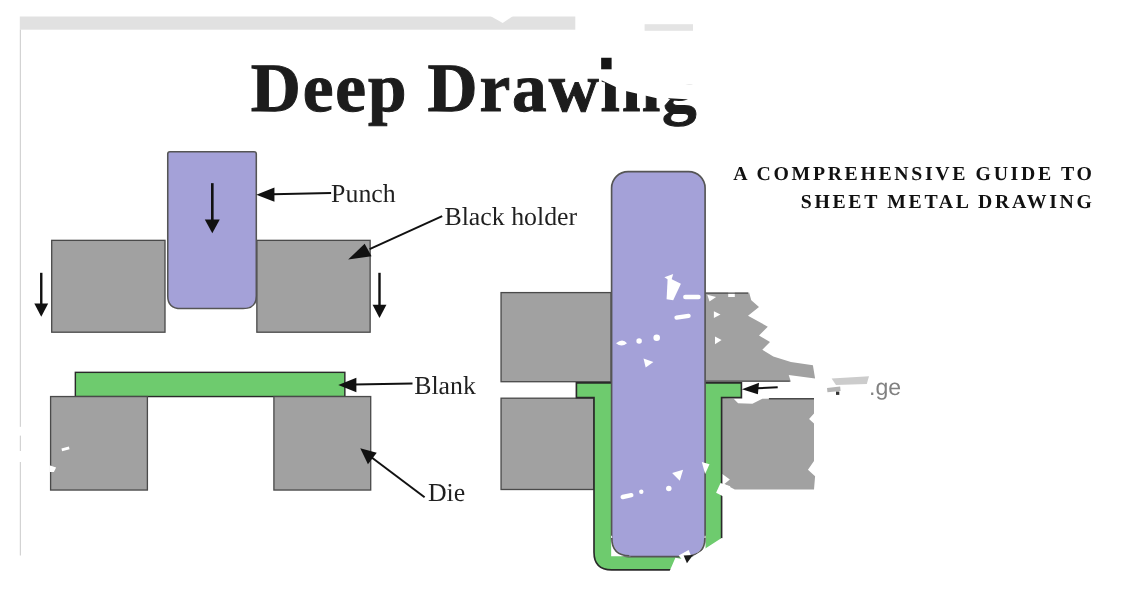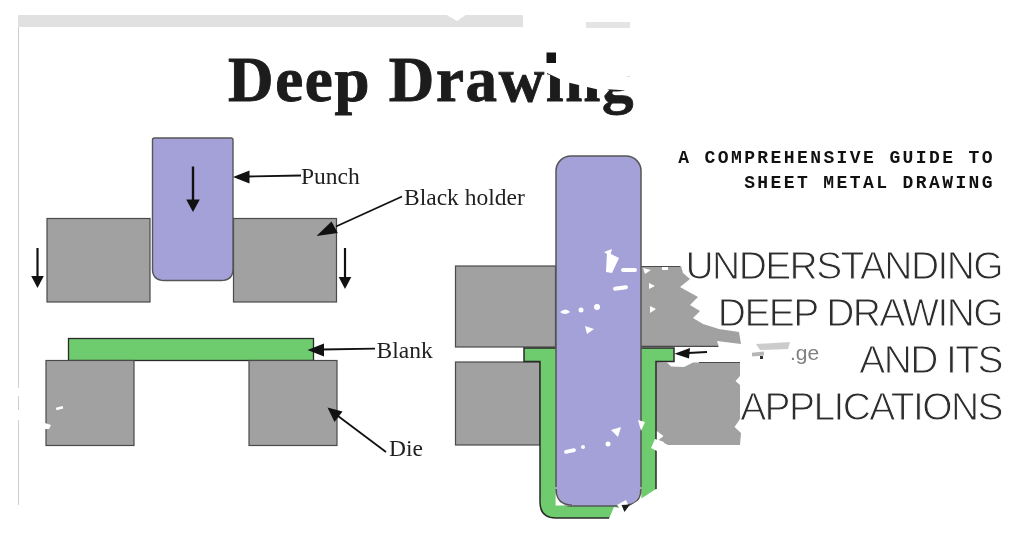--- a/index.html
+++ b/index.html
@@ -1,19 +1,19 @@
 <!DOCTYPE html>
 <html><head>
 <meta charset="utf-8">
 <style>
 html,body{margin:0;padding:0;background:#fff;}
 #page{position:relative;width:1024px;height:536px;background:#ffffff;overflow:hidden;}
 .abs{position:absolute;}
 #title{position:absolute;left:228px;top:44px;font-family:"Liberation Serif",serif;font-weight:bold;font-size:63px;color:#1c1c1c;letter-spacing:1.7px;-webkit-text-stroke:0.9px #1c1c1c;white-space:nowrap;}
-#sub{position:absolute;right:29px;top:146px;text-align:right;font-family:Liberation Mono, monospace;font-weight:bold;font-size:18px;line-height:25px;letter-spacing:2.4px;color:#111;}
+#sub{position:absolute;right:29px;top:146px;text-align:right;font-family:Liberation Serif, serif;font-weight:bold;font-size:18px;line-height:25px;letter-spacing:2.4px;color:#111;}
 #big{position:absolute;right:22px;top:241.5px;text-align:right;font-family:"Liberation Sans",sans-serif;font-weight:normal;font-size:39px;line-height:47.3px;letter-spacing:-1.6px;color:#2d2d2d;-webkit-text-stroke:1px #ffffff;}
 </style>
 </head>
 <body>
 <div id="page">
 
   <div class="abs" style="left:18px;top:14.5px;width:505px;height:12.8px;background:#e1e1e1;"></div>
 
   <div class="abs" style="left:17.6px;top:27px;width:1.4px;height:478px;background:#cfcfcf;"></div>
 
@@ -113,14 +113,13 @@
     <polygon points="756,344 790,342 788,349 760,350" fill="#cccccc"></polygon>
     <rect x="760" y="356" width="3" height="3" fill="#333"></rect>
 
     <polygon points="553,60 640,57 644,75 617,78 636,86 600,90 566,82 545,72 545,63" fill="#fff"></polygon>
     <polygon points="598,78 640,76 636,91 604,89" fill="#fff"></polygon>
     <rect x="536" y="44" width="28" height="19" fill="#fff"></rect>
     <rect x="546.5" y="52.5" width="9.5" height="10.5" fill="#141414"></rect>
   </svg>
 
   <div id="sub">A COMPREHENSIVE GUIDE TO<br>SHEET METAL DRAWING</div>
-  <div id="big">UNDERSTANDING<br>DEEP DRAWING<br>AND ITS<br>APPLICATIONS</div>
 </div>
 
 </body></html>

